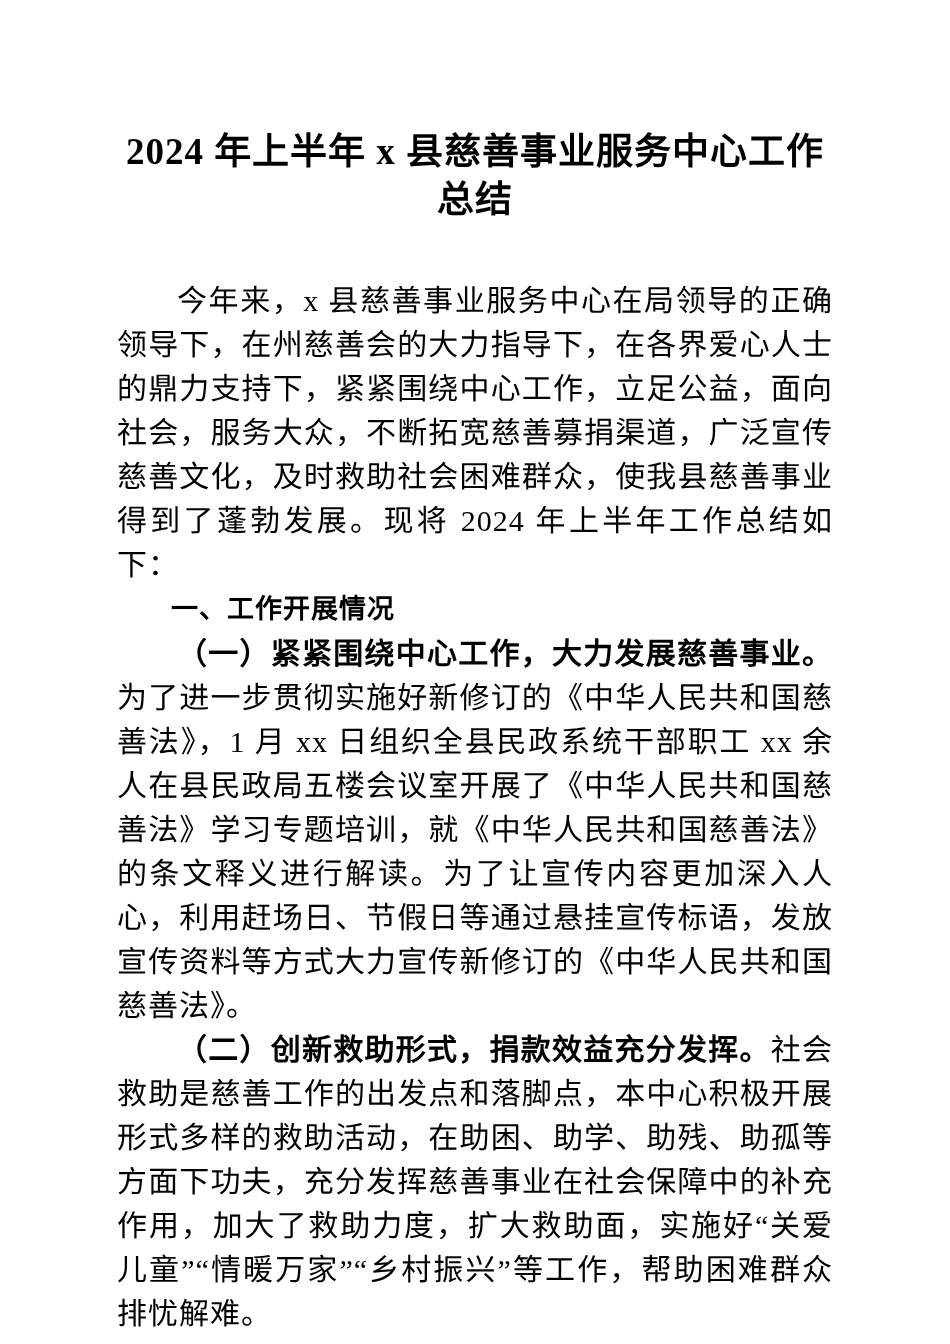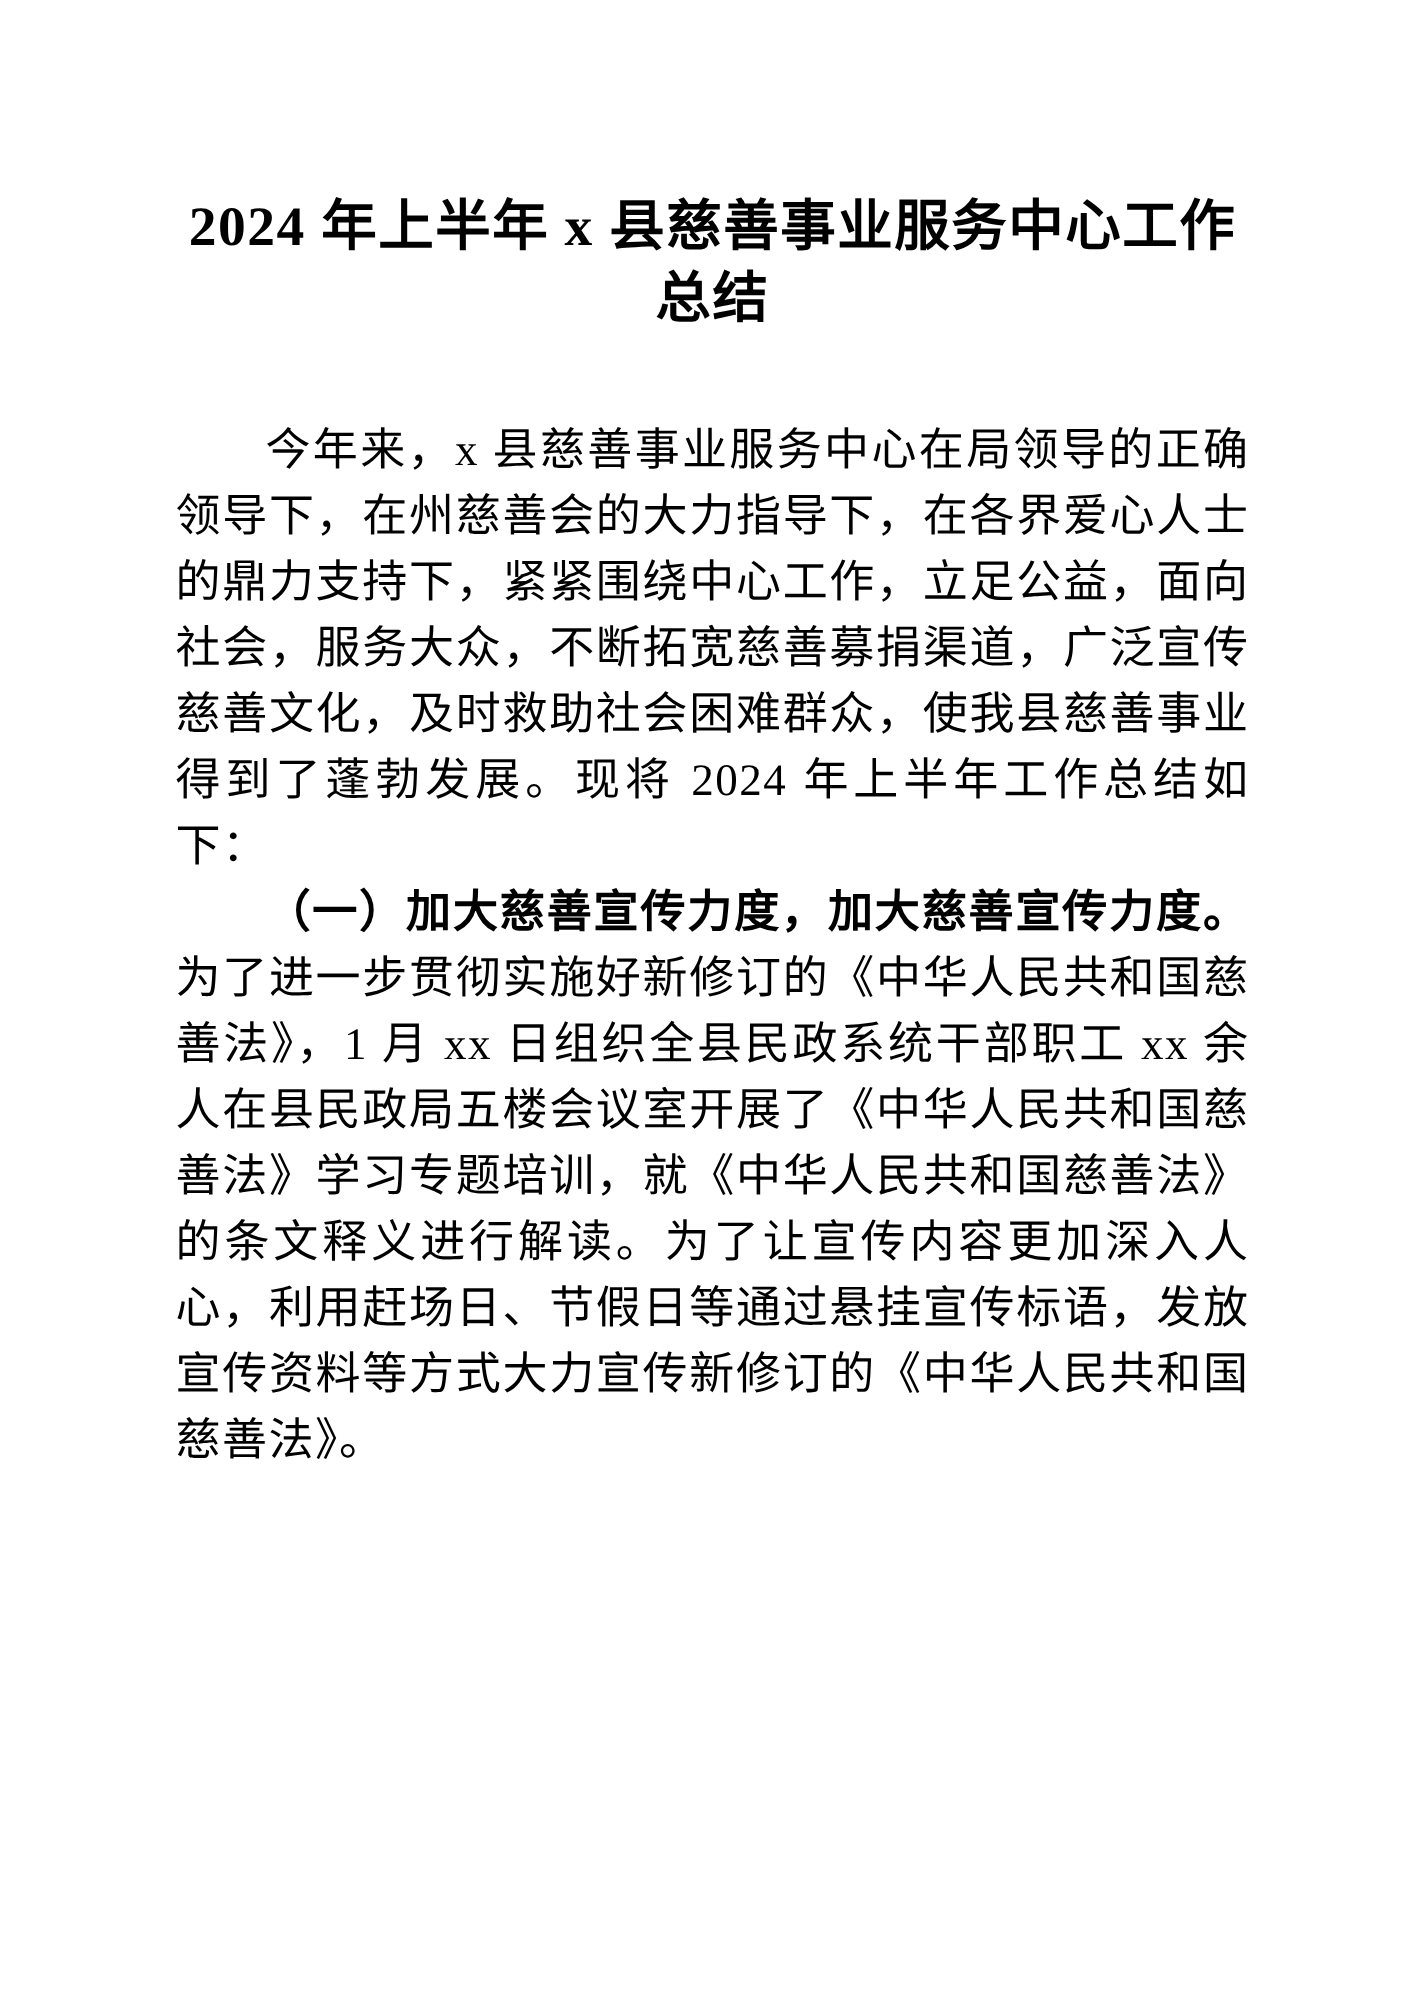--- a/index.html
+++ b/index.html
@@ -50,17 +50,19 @@
 </style>
 </head>
 <body>
 
 <div class="page">
 
   <h1 class="doc-title">2024 年上半年 x 县慈善事业服务中心工作总结</h1>
 
   <p class="body-para">今年来，x 县慈善事业服务中心在局领导的正确领导下，在州慈善会的大力指导下，在各界爱心人士的鼎力支持下，紧紧围绕中心工作，立足公益，面向社会，服务大众，不断拓宽慈善募捐渠道，广泛宣传慈善文化，及时救助社会困难群众，使我县慈善事业得到了蓬勃发展。现将 2024 年上半年工作总结如下：</p>
 
+  <h2 class="section-heading">一、工作开展情况</h2>
 
-  <p class="body-para"><span class="para-lead">（一）加大慈善宣传力度，加大慈善宣传力度。</span><span>为了进一步贯彻实施好新修订的《中华人民共和国慈善法》，1 月 xx 日组织全县民政系统干部职工 xx 余人在县民政局五楼会议室开展了《中华人民共和国慈善法》学习专题培训，就《中华人民共和国慈善法》的条文释义进行解读。为了让宣传内容更加深入人心，利用赶场日、节假日等通过悬挂宣传标语，发放宣传资料等方式大力宣传新修订的《中华人民共和国慈善法》。</span></p>
+  <p class="body-para"><span class="para-lead">（一）紧紧围绕中心工作，大力发展慈善事业。</span><span>为了进一步贯彻实施好新修订的《中华人民共和国慈善法》，1 月 xx 日组织全县民政系统干部职工 xx 余人在县民政局五楼会议室开展了《中华人民共和国慈善法》学习专题培训，就《中华人民共和国慈善法》的条文释义进行解读。为了让宣传内容更加深入人心，利用赶场日、节假日等通过悬挂宣传标语，发放宣传资料等方式大力宣传新修订的《中华人民共和国慈善法》。</span></p>
 
+  <p class="body-para"><span class="para-lead">（二）创新救助形式，捐款效益充分发挥。</span><span>社会救助是慈善工作的出发点和落脚点，本中心积极开展形式多样的救助活动，在助困、助学、助残、助孤等方面下功夫，充分发挥慈善事业在社会保障中的补充作用，加大了救助力度，扩大救助面，实施好“关爱儿童”“情暖万家”“乡村振兴”等工作，帮助困难群众排忧解难。</span></p>
 
 </div>
 
 </body></html>

